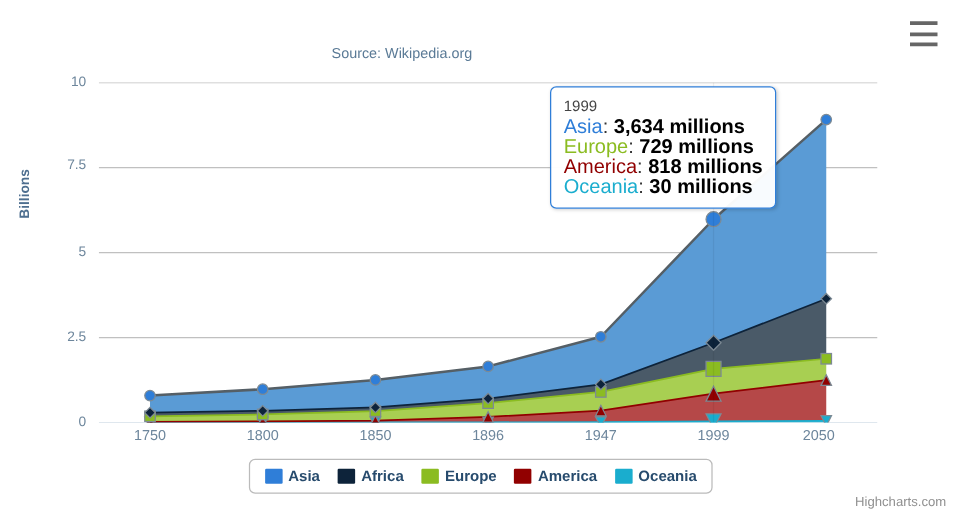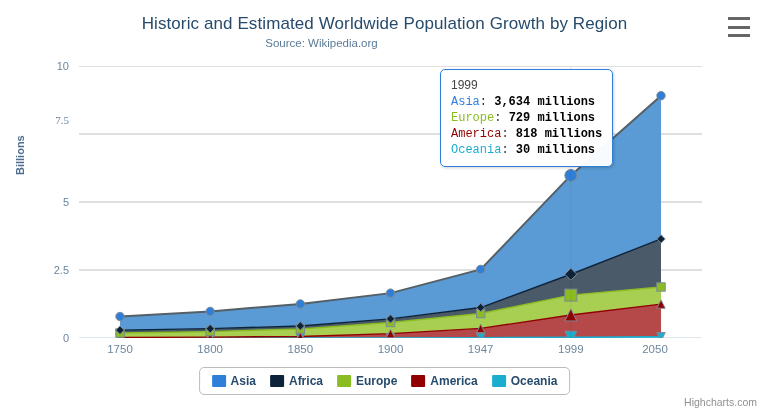--- a/index.html
+++ b/index.html
@@ -161,54 +161,53 @@
     line-height: 16px;
     color: #333333;
     white-space: nowrap;
   }
   #tooltip-header {
     font-size: 12px;
     color: #444444;
     margin-bottom: 1px;
     font-weight: normal;
   }
-  .tooltip-row { font-size: 12px; font-family: Liberation Mono, monospace; }
+  .tooltip-row { font-size: 16px; }
   .tooltip-series-name { font-weight: normal; }
   .tooltip-value { font-weight: bold; color: #000000; }
 
   
   #credits {
     position: absolute;
     right: 12px;
     bottom: 8px;
     font-size: 10.5px;
     color: #909090;
     cursor: pointer;
     padding-left: 44px;
   }
 </style>
 </head>
 <body>
 
 <div id="chart-root">
 
-  <div id="chart-title">Historic and Estimated Worldwide Population Growth by Region</div>
   <div id="chart-subtitle">Source: Wikipedia.org</div>
 
   <button id="context-button">
     <span class="bar"></span>
     <span class="bar"></span>
     <span class="bar"></span>
   </button>
 
   <div id="y-labels">
       <div class="y-label" style="top: 338px;">0</div>
       <div class="y-label" style="top: 270px;">2.5</div>
       <div class="y-label" style="top: 202px;">5</div>
-      <div class="y-label" style="top: 120px; font-family: Liberation Serif, serif;">7.5</div>
+      <div class="y-label" style="top: 132px;">7.5</div>
       <div class="y-label" style="top: 66px;">10</div>
     </div>
   <div id="y-axis-title">Billions</div>
 
   <div id="plot-area">
     <svg id="plot-svg" width="623" height="272" viewBox="0 0 623 272">
         <line x1="0" x2="623" y1="272" y2="272" stroke="#c0d0dd" stroke-width="1"></line>
         <line x1="0" x2="623" y1="204" y2="204" stroke="#c0c0c0" stroke-width="1"></line>
         <line x1="0" x2="623" y1="136" y2="136" stroke="#c0c0c0" stroke-width="1"></line>
         <line x1="0" x2="623" y1="68" y2="68" stroke="#c0c0c0" stroke-width="1"></line>
@@ -259,21 +258,21 @@
         <circle cx="491.83333333333337" cy="109.39840000000001" r="6" fill="#2f7ed8" stroke="#7d8a94" stroke-width="1"></circle>
         <circle cx="582" cy="29.675200000000018" r="4.2" fill="#2f7ed8" stroke="#7d8a94" stroke-width="1"></circle>
         <line x1="491.83333333333337" x2="491.83333333333337" y1="0" y2="272" stroke="rgba(0,0,0,0.06)" stroke-width="1"></line>
       </svg>
   </div>
 
   <div id="x-labels">
       <div class="x-label" style="left: 120px;">1750</div>
       <div class="x-label" style="left: 210.167px;">1800</div>
       <div class="x-label" style="left: 300.333px;">1850</div>
-      <div class="x-label" style="left: 390.5px;">1900</div>
+      <div class="x-label" style="left: 390.5px;">1896</div>
       <div class="x-label" style="left: 480.667px;">1947</div>
       <div class="x-label" style="left: 570.833px;">1999</div>
       <div class="x-label" style="left: 655px; text-align: center;">2050</div>
     </div>
 
   <div id="legend">
       <div class="legend-item">
         <span class="legend-swatch" style="background: rgb(47, 126, 216);"></span>
         <span>Asia</span>
       </div>

